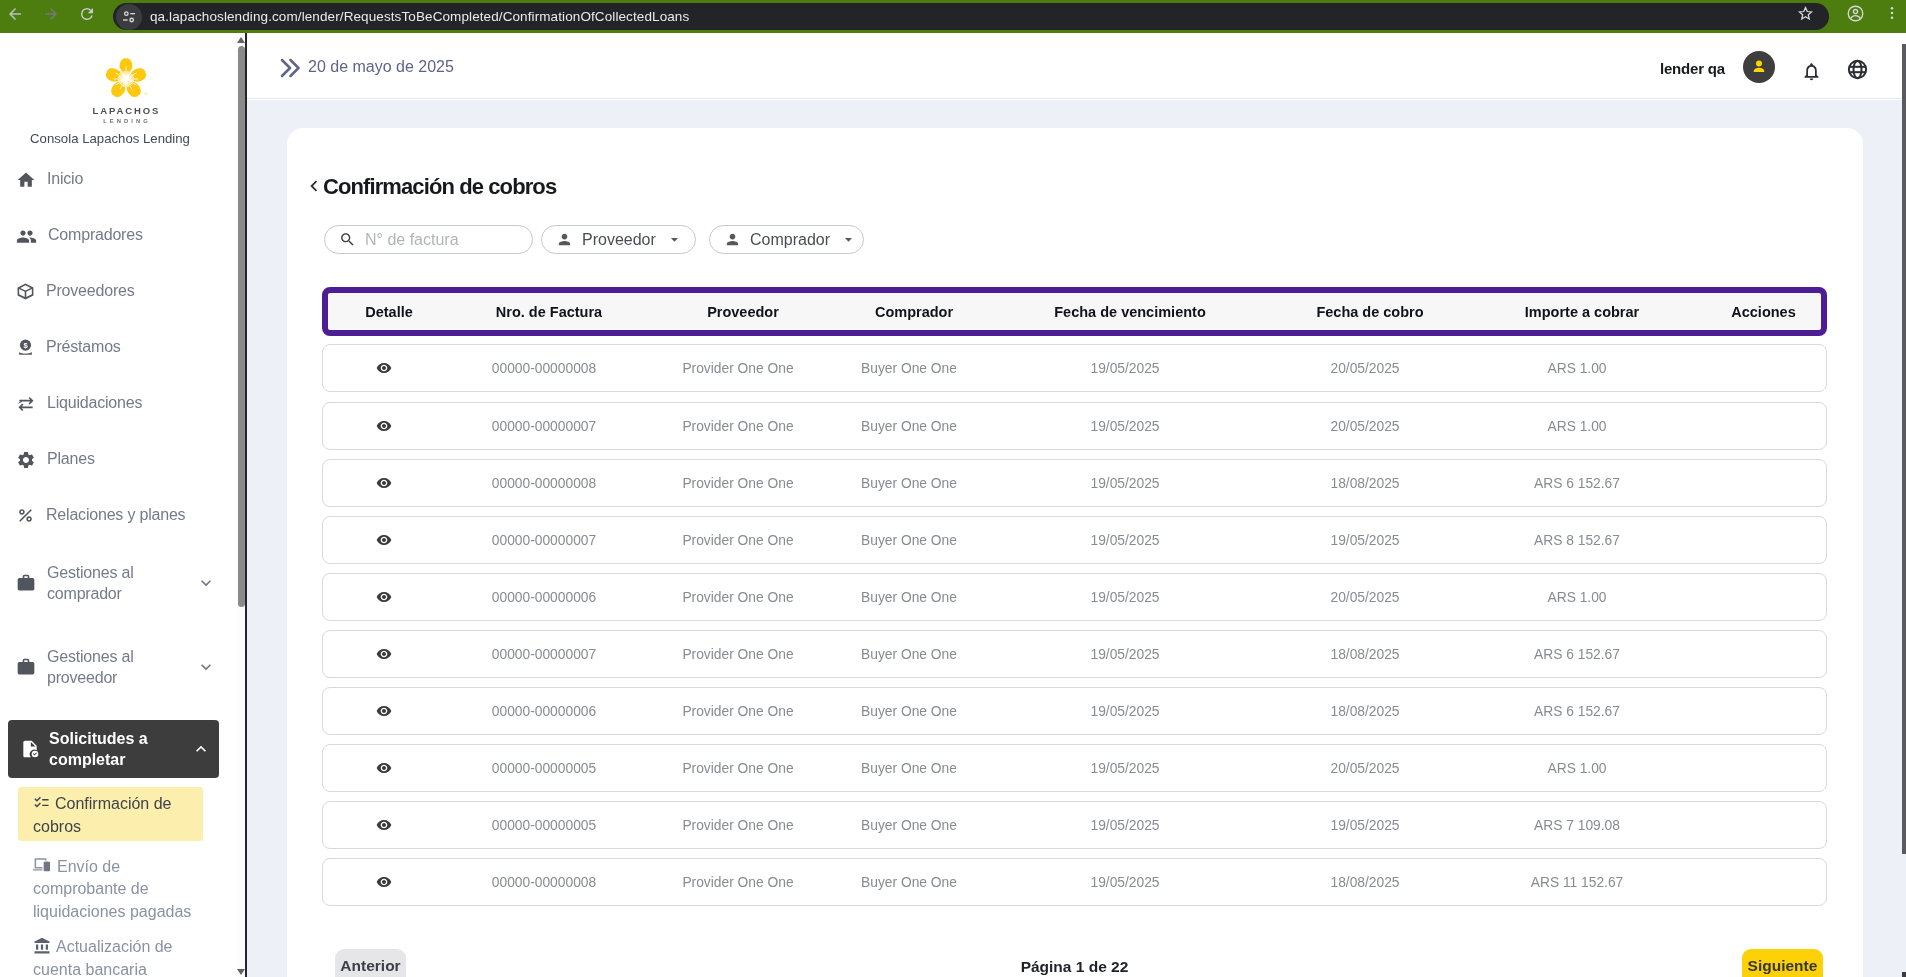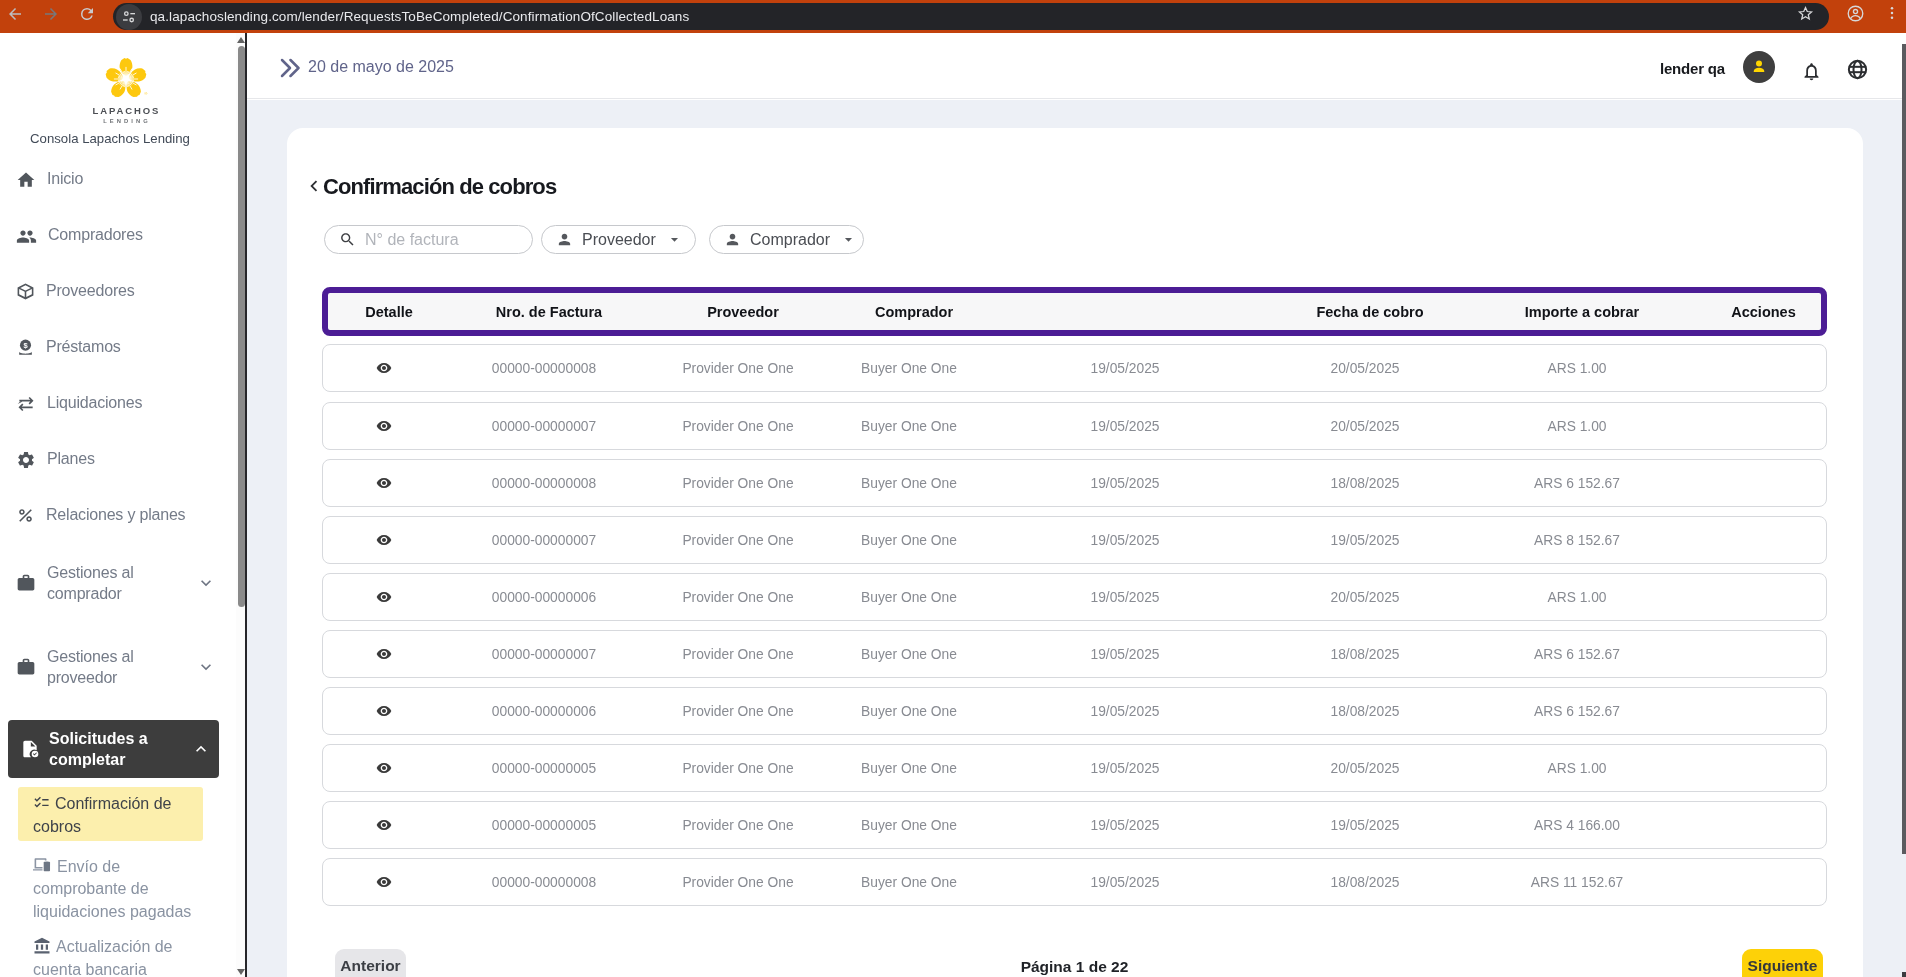--- a/index.html
+++ b/index.html
@@ -1,19 +1,19 @@
 <!DOCTYPE html>
 <html lang="es"><head><meta charset="utf-8"><title>Consola Lapachos Lending</title>
 <style>
 * { margin:0; padding:0; box-sizing:border-box; }
 html,body { width:1906px; height:977px; overflow:hidden; background:#fff;
   font-family:"Liberation Sans", sans-serif; }
 .abs { position:absolute; }
 
-#chrome { position:absolute; left:0; top:0; width:1906px; height:33px; background:#c2410c; }
+#chrome { position:absolute; left:0; top:0; width:1906px; height:33px; background:#4d7c0f; }
 #omnibox { position:absolute; left:113px; top:3px; width:1716px; height:27px; border-radius:13.5px; background:#232428; }
 #sitechip { position:absolute; left:116px; top:3.5px; width:26px; height:26px; border-radius:50%; background:#3b3c40; }
 .nav-ic { position:absolute; top:5px; }
 #url { position:absolute; left:150px; top:8.5px; font-size:13.5px; color:#e9eaed; letter-spacing:0.1px; }
 
 #sidebar { position:absolute; left:0; top:33px; width:236px; height:944px; background:#fff; }
 #sbtrack { position:absolute; left:236px; top:33px; width:9px; height:944px; background:#fcfcfc; }
 #sbthumb { position:absolute; left:237.5px; top:46px; width:7px; height:561px; background:#8a8a8a; border-radius:4px; }
 #sbdiv { position:absolute; left:245px; top:33px; width:2px; height:944px; background:#26262a; }
 #logo { position:absolute; left:0; top:23px; width:215px; text-align:center;padding-left:36px; }
@@ -334,20 +334,21 @@
   <svg class="caret" width="17" height="17" viewBox="0 0 24 24" fill="#55585d">
       <path d="M7 10l5 5 5-5z"></path>
     </svg>
 </div>
 
 <div id="thead">
   <div class="c hc c1">Detalle</div>
   <div class="c hc c2">Nro. de Factura</div>
   <div class="c hc c3">Proveedor</div>
   <div class="c hc c4">Comprador</div>
+  <div class="c hc c5">Fecha de vencimiento</div>
   <div class="c hc c6">Fecha de cobro</div>
   <div class="c hc c7">Importe a cobrar</div>
   <div class="c hc c8">Acciones</div>
 </div>
 <div class="row" style="top:344px">
     <div class="c c1">
       <svg class="eye" viewBox="0 0 24 24" width="16" height="16" fill="#3a3a3a">
         <path d="M12 4.5C7 4.5 2.73 7.61 1 12c1.73 4.39 6 7.5 11 7.5s9.27-3.11 11-7.5c-1.73-4.39-6-7.5-11-7.5zM12 17c-2.76 0-5-2.24-5-5s2.24-5 5-5 5 2.24 5 5-2.24 5-5 5zm0-8c-1.66 0-3 1.34-3 3s1.34 3 3 3 3-1.34 3-3-1.34-3-3-3z"></path>
       </svg>
     </div>
@@ -461,21 +462,21 @@
     <div class="c c1">
       <svg class="eye" viewBox="0 0 24 24" width="16" height="16" fill="#3a3a3a">
         <path d="M12 4.5C7 4.5 2.73 7.61 1 12c1.73 4.39 6 7.5 11 7.5s9.27-3.11 11-7.5c-1.73-4.39-6-7.5-11-7.5zM12 17c-2.76 0-5-2.24-5-5s2.24-5 5-5 5 2.24 5 5-2.24 5-5 5zm0-8c-1.66 0-3 1.34-3 3s1.34 3 3 3 3-1.34 3-3-1.34-3-3-3z"></path>
       </svg>
     </div>
     <div class="c c2">00000-00000005</div>
     <div class="c c3">Provider One One</div>
     <div class="c c4">Buyer One One</div>
     <div class="c c5">19/05/2025</div>
     <div class="c c6">19/05/2025</div>
-    <div class="c c7">ARS 4 166.00</div>
+    <div class="c c7">ARS 7 109.08</div>
     <div class="c c8"></div>
   </div>
 <div class="row" style="top:858px">
     <div class="c c1">
       <svg class="eye" viewBox="0 0 24 24" width="16" height="16" fill="#3a3a3a">
         <path d="M12 4.5C7 4.5 2.73 7.61 1 12c1.73 4.39 6 7.5 11 7.5s9.27-3.11 11-7.5c-1.73-4.39-6-7.5-11-7.5zM12 17c-2.76 0-5-2.24-5-5s2.24-5 5-5 5 2.24 5 5-2.24 5-5 5zm0-8c-1.66 0-3 1.34-3 3s1.34 3 3 3 3-1.34 3-3-1.34-3-3-3z"></path>
       </svg>
     </div>
     <div class="c c2">00000-00000008</div>
     <div class="c c3">Provider One One</div>

